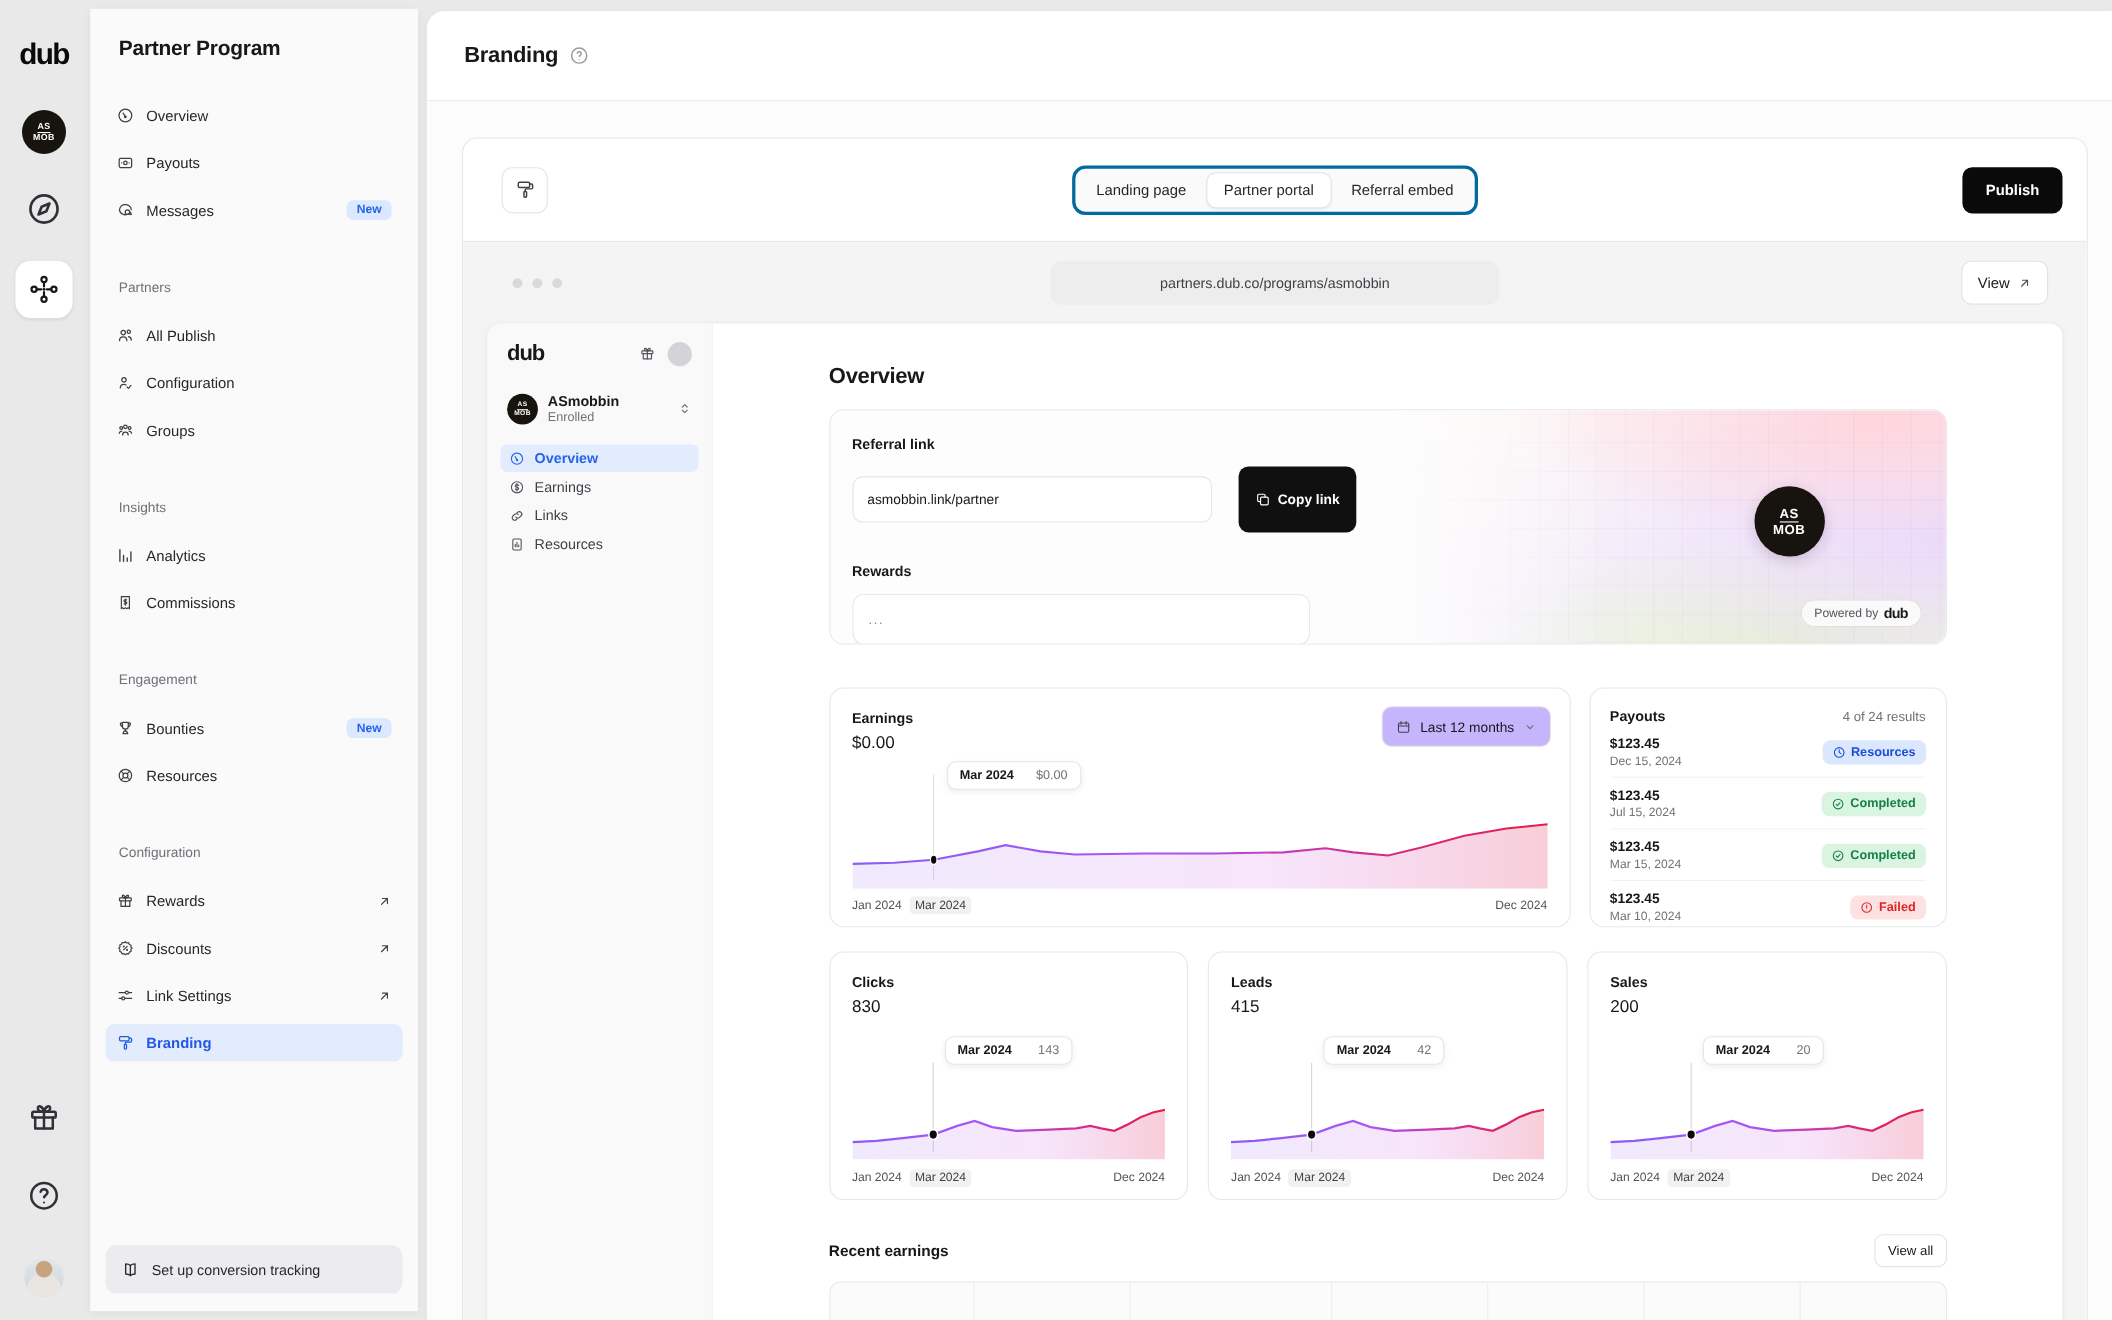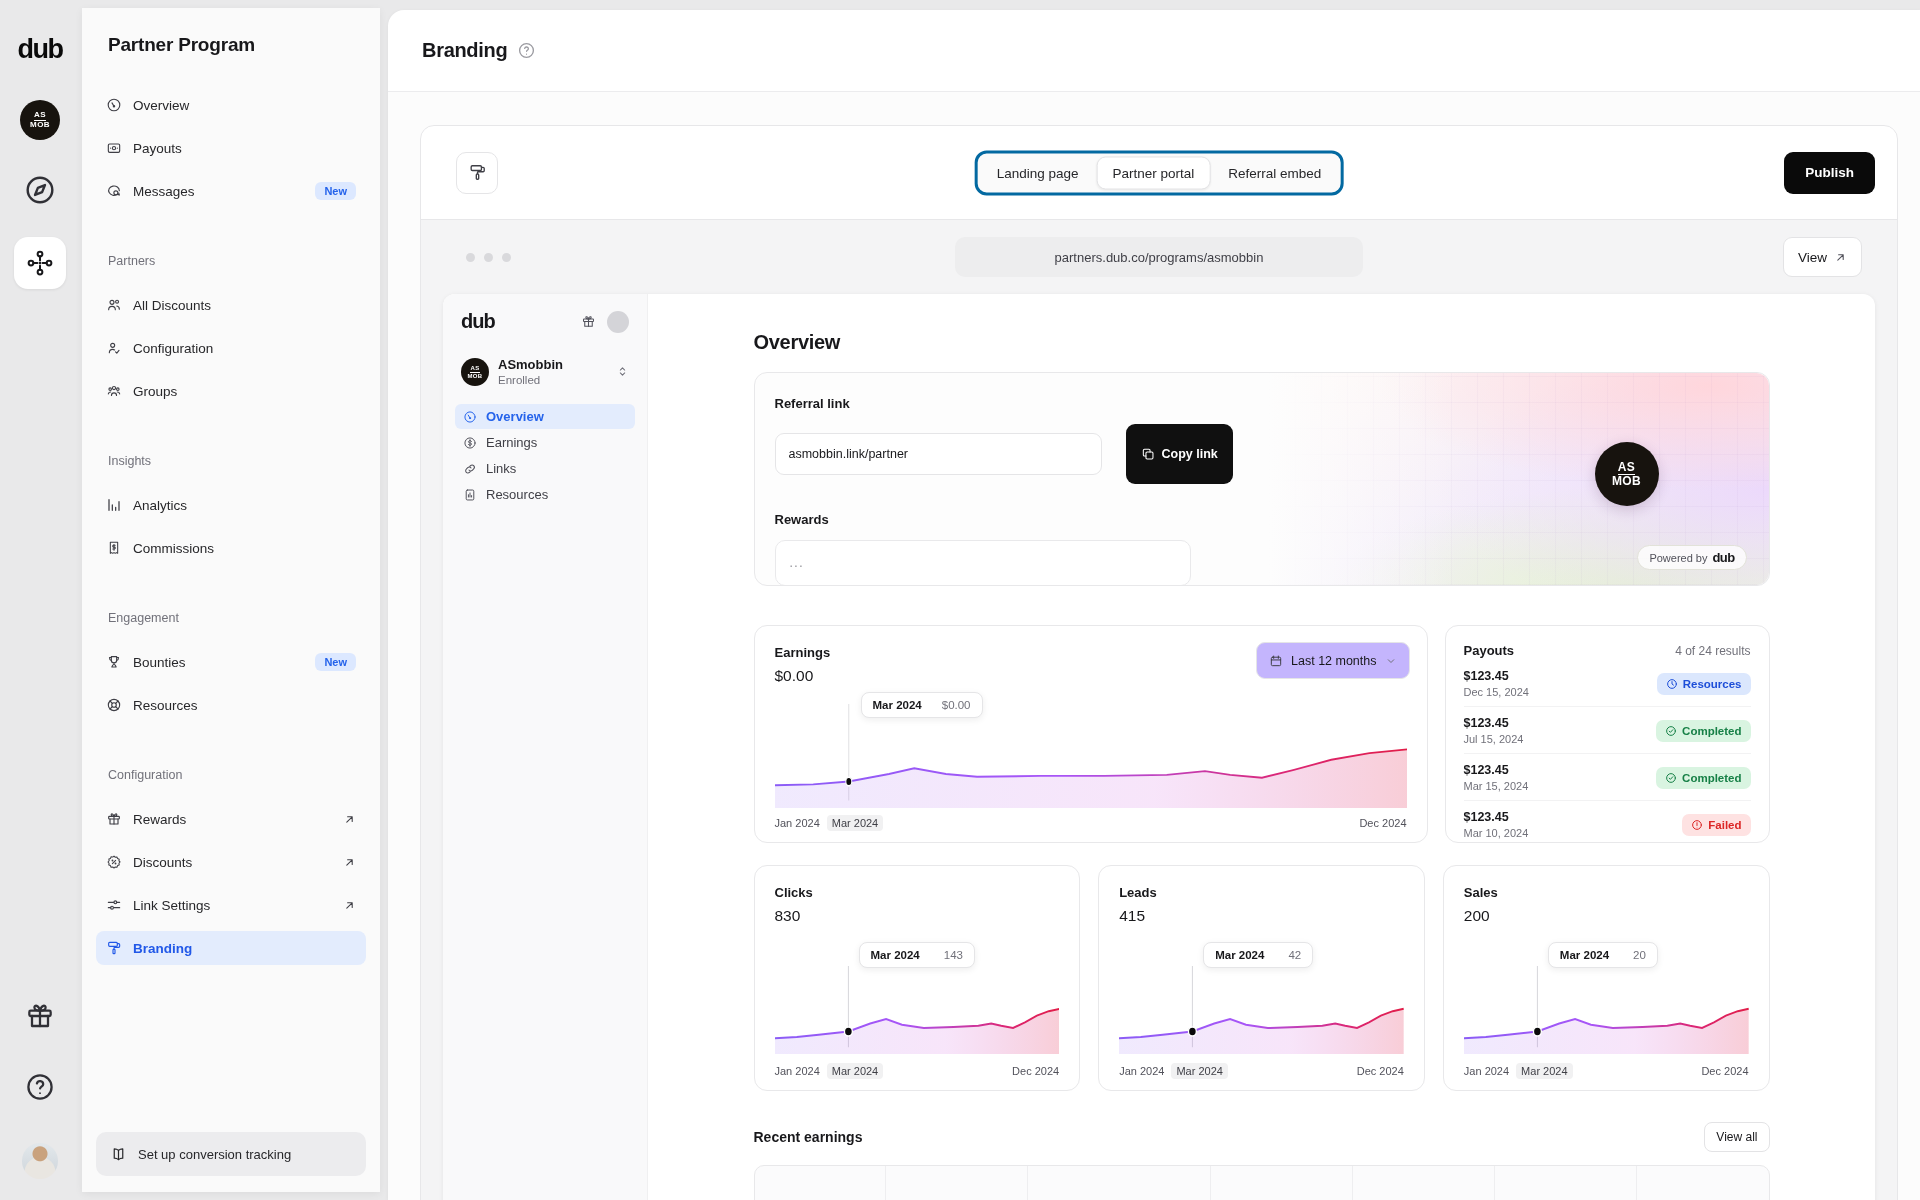--- a/index.html
+++ b/index.html
@@ -391,21 +391,21 @@
         </svg>
         <span>Messages</span>
         <span class="badge">New</span>
       </div>
 
     <div class="nav-heading">Partners</div>
     <div class="nav-item">
         <svg class="ic" width="16" height="16">
           <use href="#i-users"></use>
         </svg>
-        <span>All Discounts</span>
+        <span>All Publish</span>
       </div>
     <div class="nav-item">
         <svg class="ic" width="16" height="16">
           <use href="#i-usercheck"></use>
         </svg>
         <span>Configuration</span>
       </div>
     <div class="nav-item">
         <svg class="ic" width="16" height="16">
           <use href="#i-group"></use>

